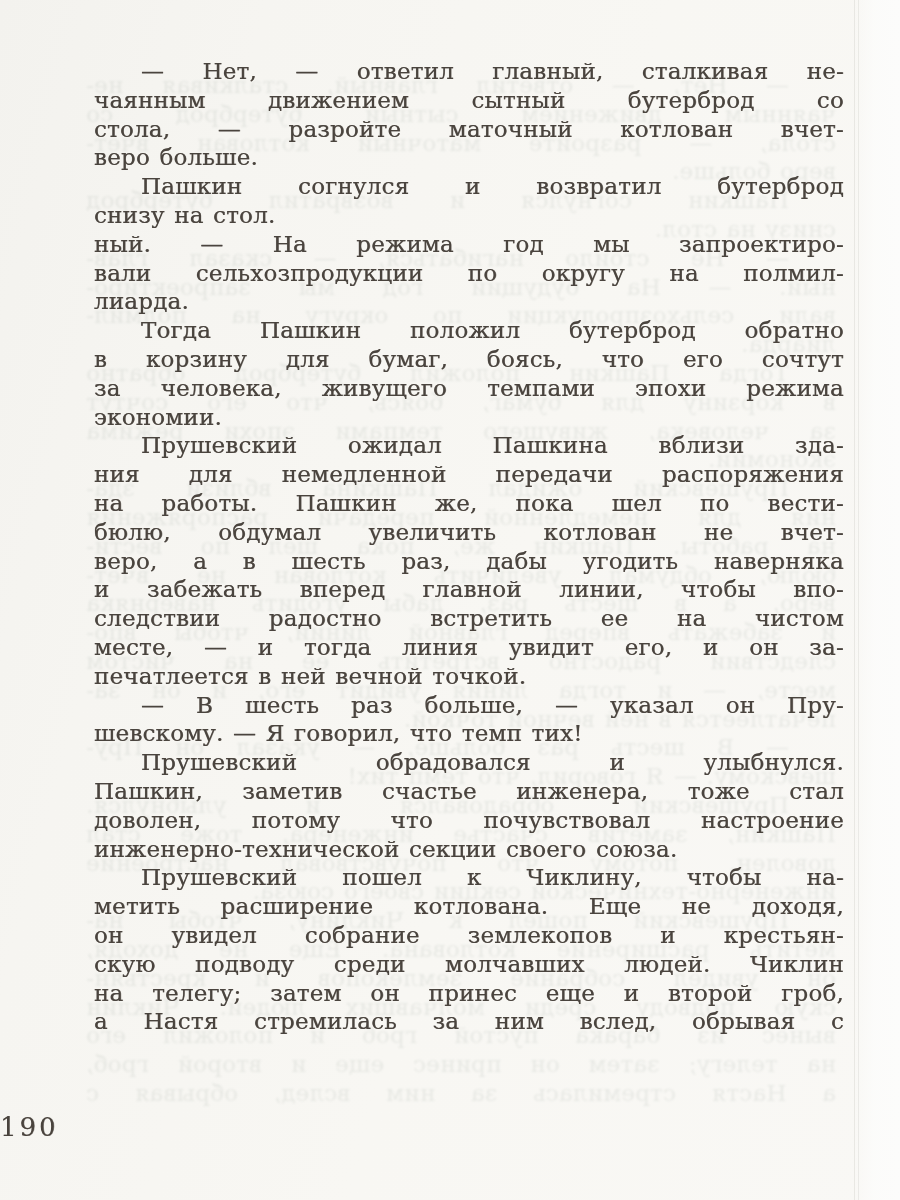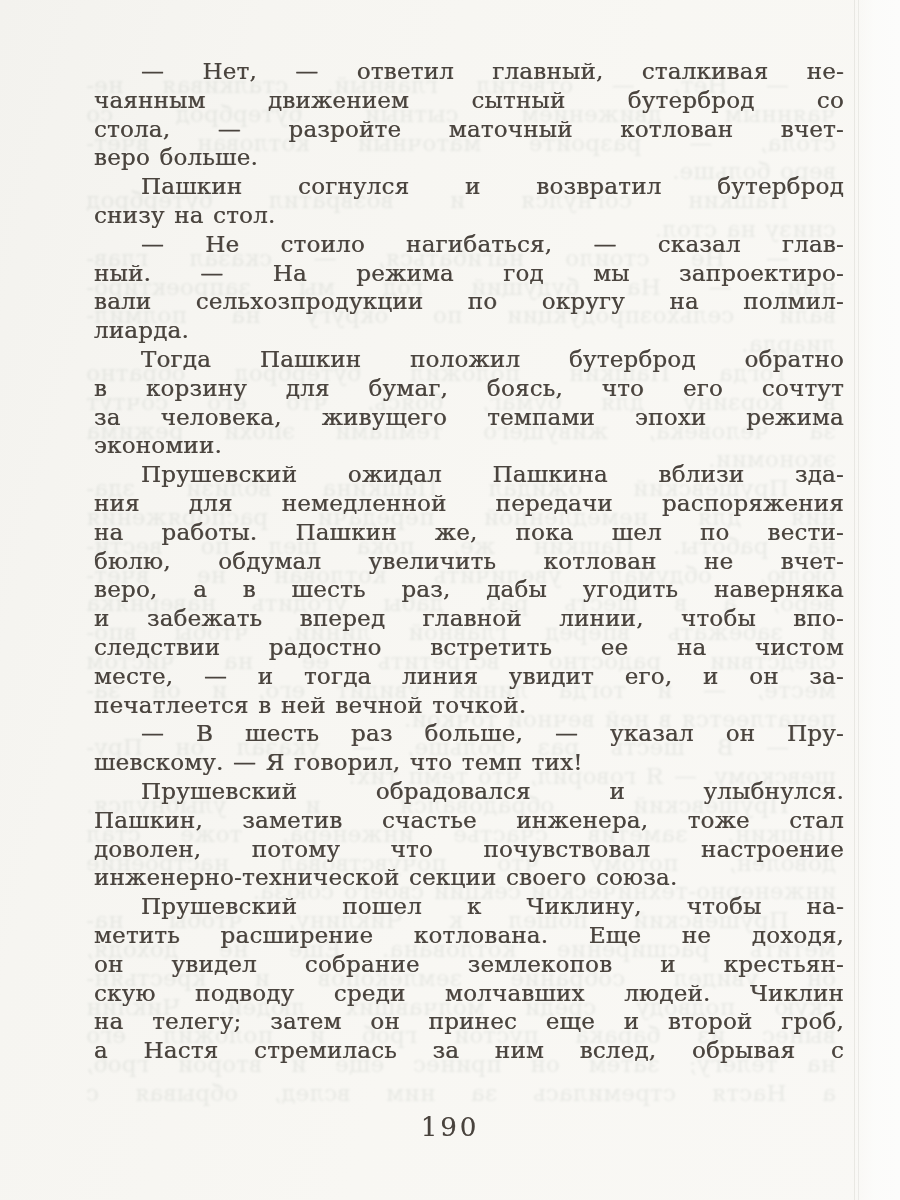--- a/index.html
+++ b/index.html
@@ -78,21 +78,21 @@
   }
   .ghost .line {
     text-shadow: none;
   }
   
   .pagenum {
     position: absolute;
     top: 1110px;
     left: 0;
     width: 900px;
-    text-align: center;
+    text-align: left;
     font-size: 26px;
     line-height: 34px;
     letter-spacing: 3px;
     color: #49433d;
     text-shadow: 0.35px 0 0 rgba(73,67,61,0.5);
   }
 </style>
 </head>
 <body>
 
@@ -135,21 +135,20 @@
       <div class="line just">на телегу; затем он принес еще и второй гроб,</div>
       <div class="line just">а Настя стремилась за ним вслед, обрывая с</div>
     </div>
   <div class="textblock">
       <div class="line just indent">— Нет, — ответил главный, сталкивая не-</div>
       <div class="line just">чаянным движением сытный бутерброд со</div>
       <div class="line just">стола, — разройте маточный котлован вчет-</div>
       <div class="line">веро больше.</div>
       <div class="line just indent">Пашкин согнулся и возвратил бутерброд</div>
       <div class="line">снизу на стол.</div>
-      <div class="line just indent">— Не стоило нагибаться, — сказал глав-</div>
       <div class="line just">ный. — На режима год мы запроектиро-</div>
       <div class="line just">вали сельхозпродукции по округу на полмил-</div>
       <div class="line">лиарда.</div>
       <div class="line just indent">Тогда Пашкин положил бутерброд обратно</div>
       <div class="line just">в корзину для бумаг, боясь, что его сочтут</div>
       <div class="line just">за человека, живущего темпами эпохи режима</div>
       <div class="line">экономии.</div>
       <div class="line just indent">Прушевский ожидал Пашкина вблизи зда-</div>
       <div class="line just">ния для немедленной передачи распоряжения</div>
       <div class="line just">на работы. Пашкин же, пока шел по вести-</div>

